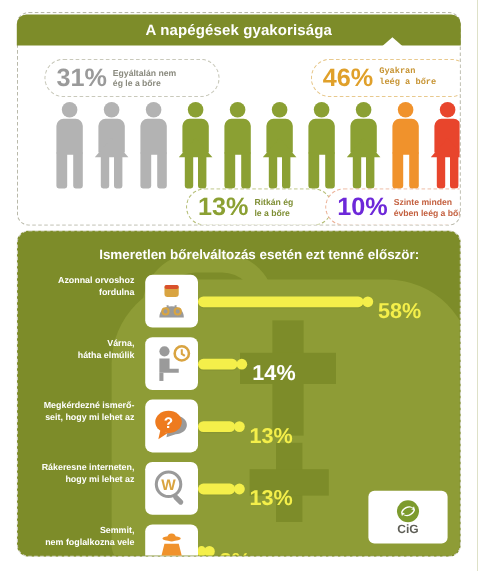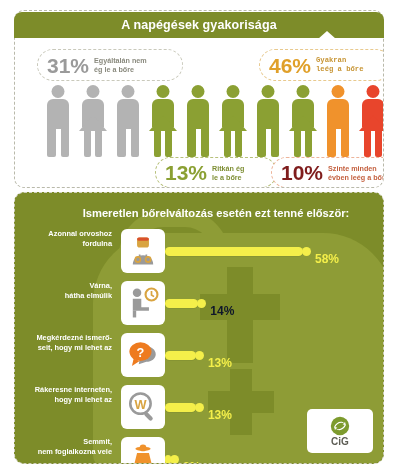--- a/index.html
+++ b/index.html
@@ -54,21 +54,21 @@
   .bubble .txt{
     font-size:7.2px;font-weight:bold;line-height:1.25;margin-left:5px;
   }
   .b-31{left:22px;top:38px;width:146px;height:32px;}
   .b-31 .pct{color:#9a9a9a;} .b-31 .txt{color:#8a8a7e;}
   .b-11{left:244px;top:38px;width:133px;height:32px;border-color:#e8c98e;}
   .b-11 .pct{color:#e0a02a;} .b-11 .txt{color:#c79433;font-family:Liberation Mono, monospace;}
   .b-48{left:140px;top:146px;width:122px;height:31px;border-color:#b7c07a;}
   .b-48 .pct{color:#8ba033;} .b-48 .txt{color:#7f8f35;}
   .b-10{left:256px;top:146px;width:130px;height:31px;border-color:#edb49a;}
-  .b-10 .pct{color:#7f1d1d;} .b-10 .txt{color:#c4603f;}
+  .b-10 .pct{color:#6d28d9;} .b-10 .txt{color:#c4603f;}
 
   
   .people{
     position:absolute;left:28px;top:70px;width:345px;height:76px;
     display:flex;align-items:flex-end;justify-content:space-between;
     z-index:2;
   }
   .person{width:30px;height:72px;position:relative;}
   .person .head{
     position:absolute;left:50%;top:0;transform:translateX(-50%);
@@ -141,21 +141,21 @@
   }
   .bar-wrap{position:relative;flex:1;height:44px;display:flex;align-items:center;}
   .bar{
     height:9px;background:#f4ef4a;border-radius:5px;
     box-shadow:0 1px 0 rgba(0,0,0,.05);
   }
   .bar-cap{
     width:9px;height:9px;border-radius:50%;background:#f4ef4a;margin-left:-1px;
   }
   .bar-pct{
-    font-size:12px;font-weight:bold;color:#f4ef4a;margin-left:4px;line-height:1;margin-top:16px;
+    font-size:18px;font-weight:bold;color:#f4ef4a;margin-left:4px;line-height:1;margin-top:16px;
   }
 
   .logo-box{
     position:absolute;right:10px;bottom:10px;width:66px;height:44px;
     background:#ffffff;border-radius:5px;
     display:flex;flex-direction:column;align-items:center;justify-content:center;
     z-index:7;
   }
   .logo-mark{width:20px;height:20px;}
   .logo-text{font-size:10px;font-weight:bold;color:#5d5d55;line-height:1;margin-top:1px;}
@@ -297,21 +297,21 @@
               <circle cx="13" cy="8" r="5" fill="#9a9a9a"></circle>
               <path d="M8 15h10v10h9v4H8z" fill="#9a9a9a"></path>
               <rect x="8" y="29" width="4" height="8" fill="#9a9a9a"></rect>
               <circle cx="30" cy="10" r="7" fill="none" stroke="#d9a441" stroke-width="2.5"></circle>
               <path d="M30 6v4.5l3 2" stroke="#d9a441" stroke-width="2" fill="none"></path>
             </svg>
           </div>
           <div class="bar-wrap">
             <div class="bar" style="width: 33.3103px; background: rgb(244, 239, 74);"></div>
             <div class="bar-cap" style="background: rgb(244, 239, 74);"></div>
-            <div class="bar-pct" style="color: #0f172a;">14%</div>
+            <div class="bar-pct" style="color: #ffffff;">14%</div>
           </div>
         </div>
         <div class="row">
           <div class="row-label">Megkérdezné ismerő-<br>seit, hogy mi lehet az</div>
           <div class="icon-box">
             <svg viewBox="0 0 40 40" width="34" height="34">
               <path d="M24 28c6 0 11-4 11-9s-5-9-11-9-11 4-11 9c0 2 1 4 3 6l-1 6z" fill="#9a9a9a"></path>
               <ellipse cx="17" cy="16" rx="13" ry="11" fill="#ee7b1f"></ellipse>
               <path d="M9 24l-2 9 9-6z" fill="#ee7b1f"></path>
               <text x="17" y="22" font-size="15" font-weight="bold" fill="#ffffff" text-anchor="middle" font-family="Liberation Sans, sans-serif">?</text>

